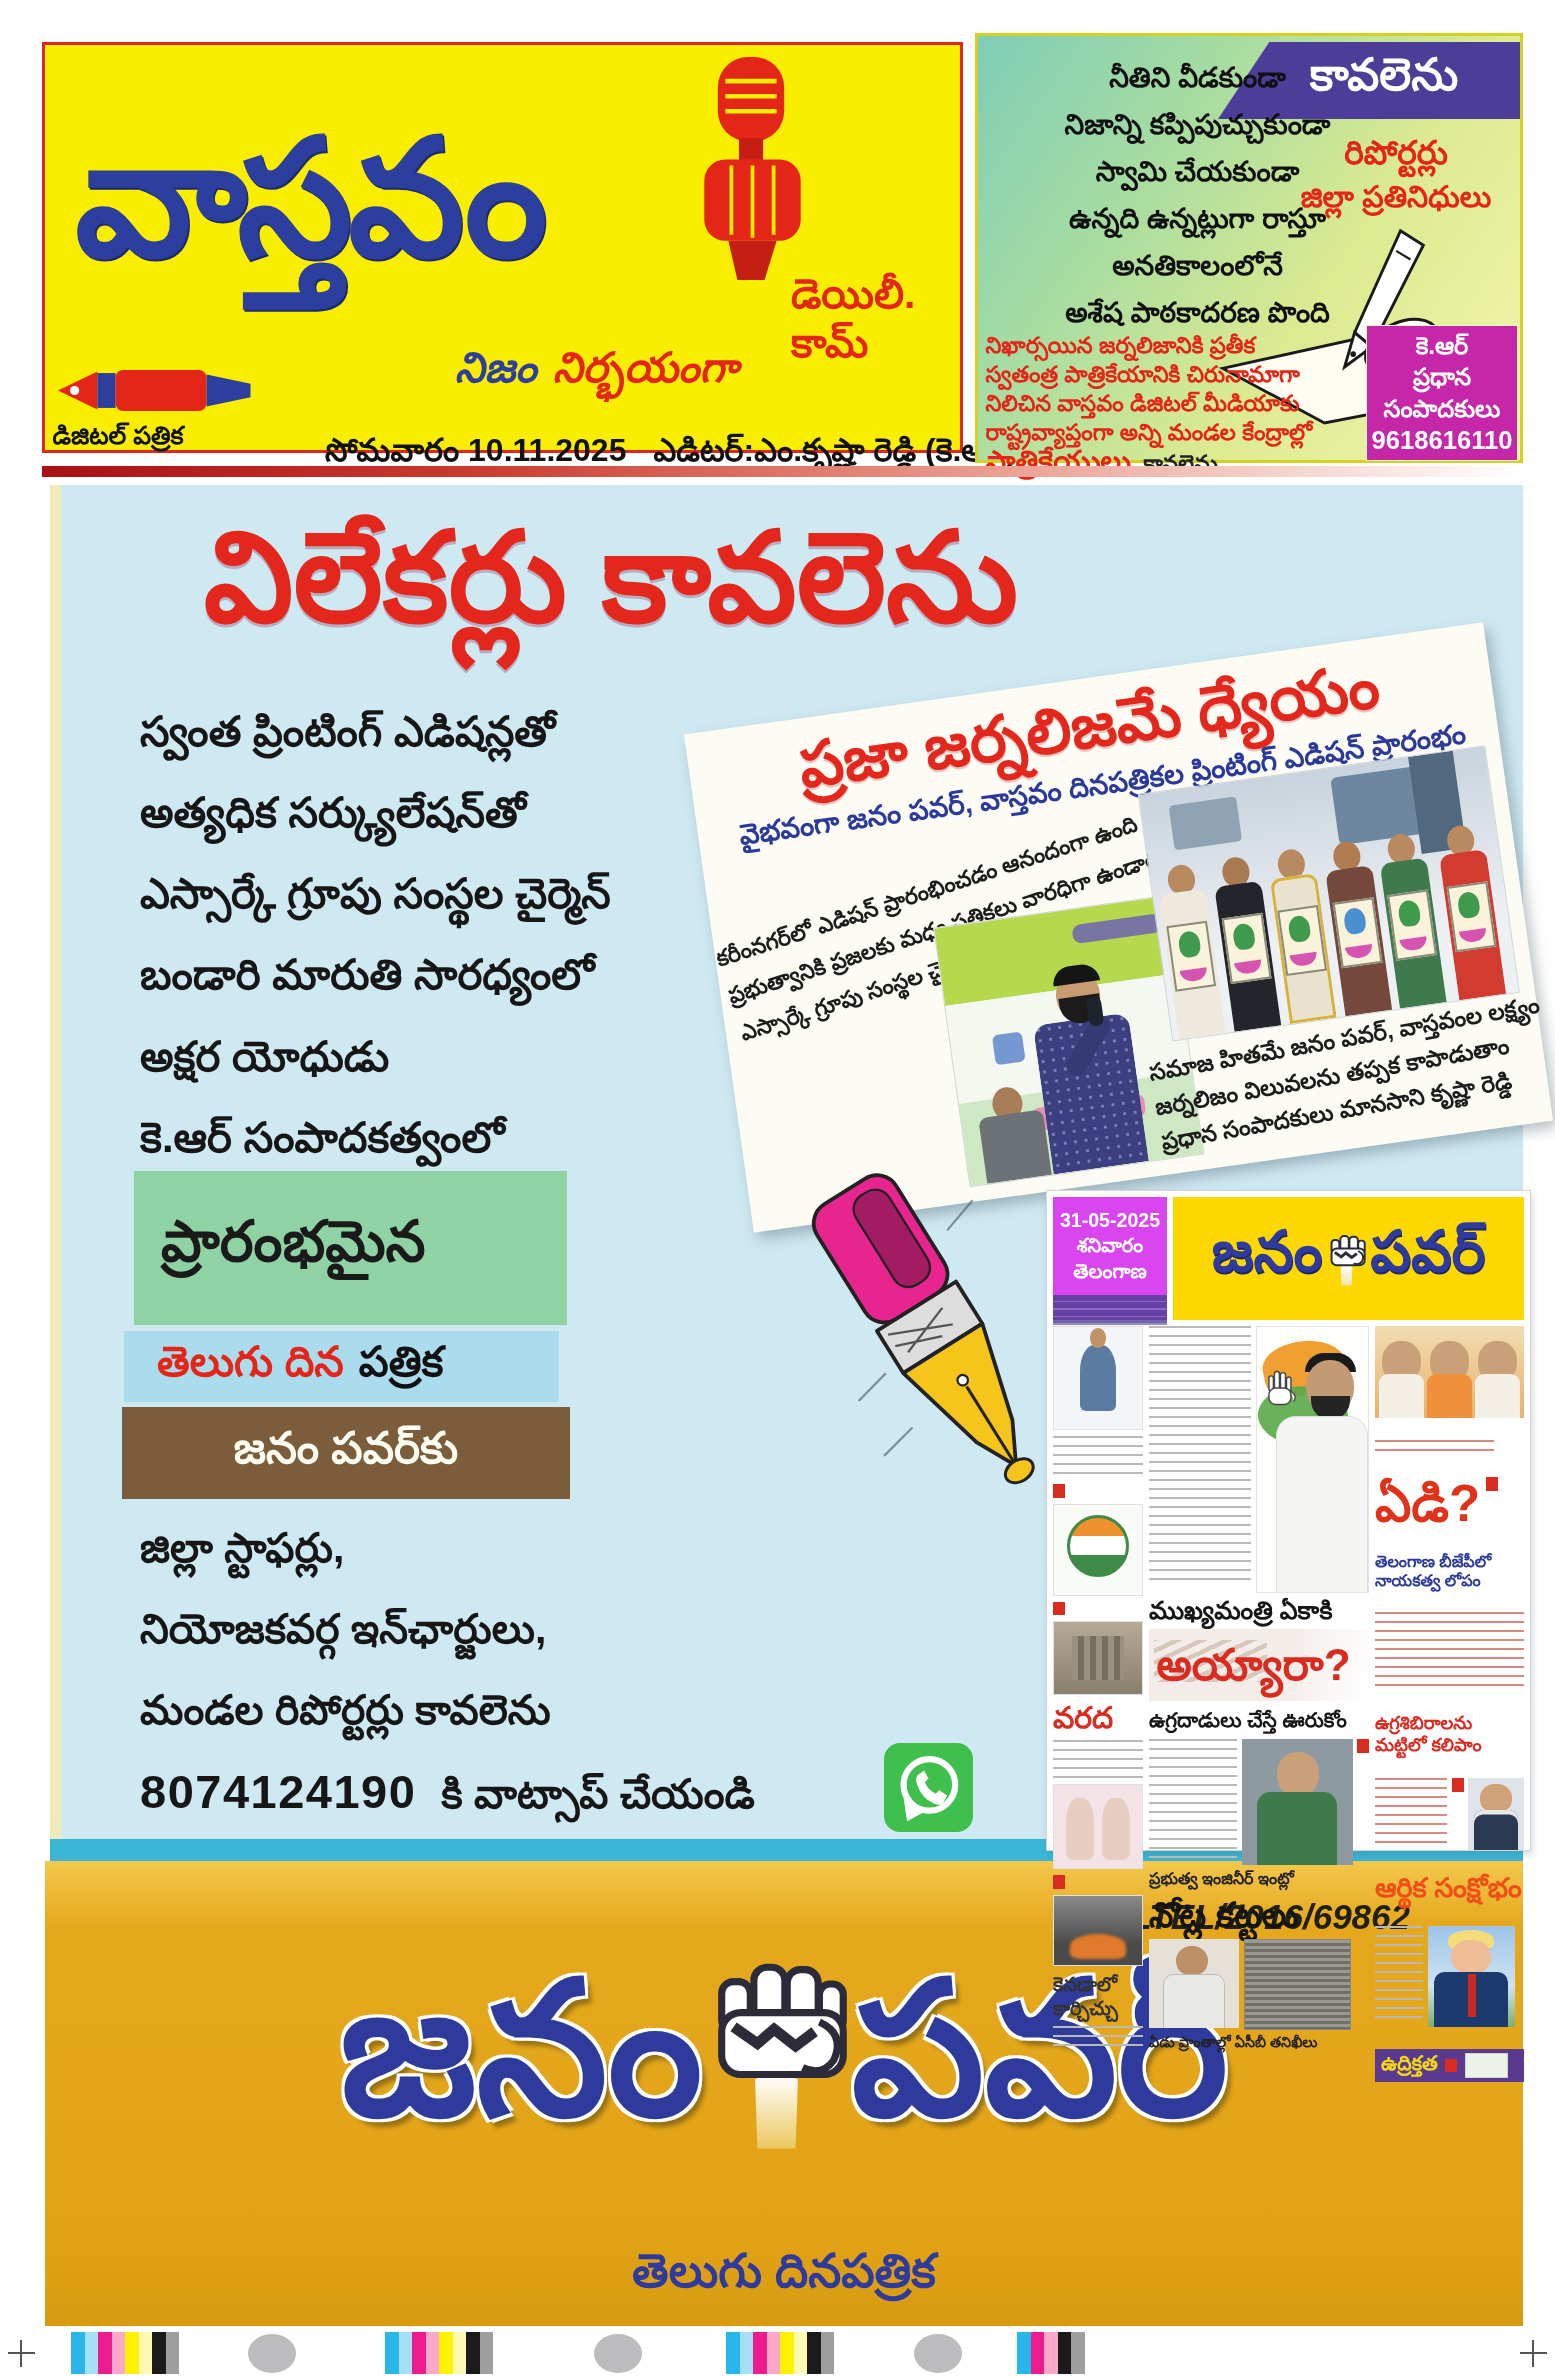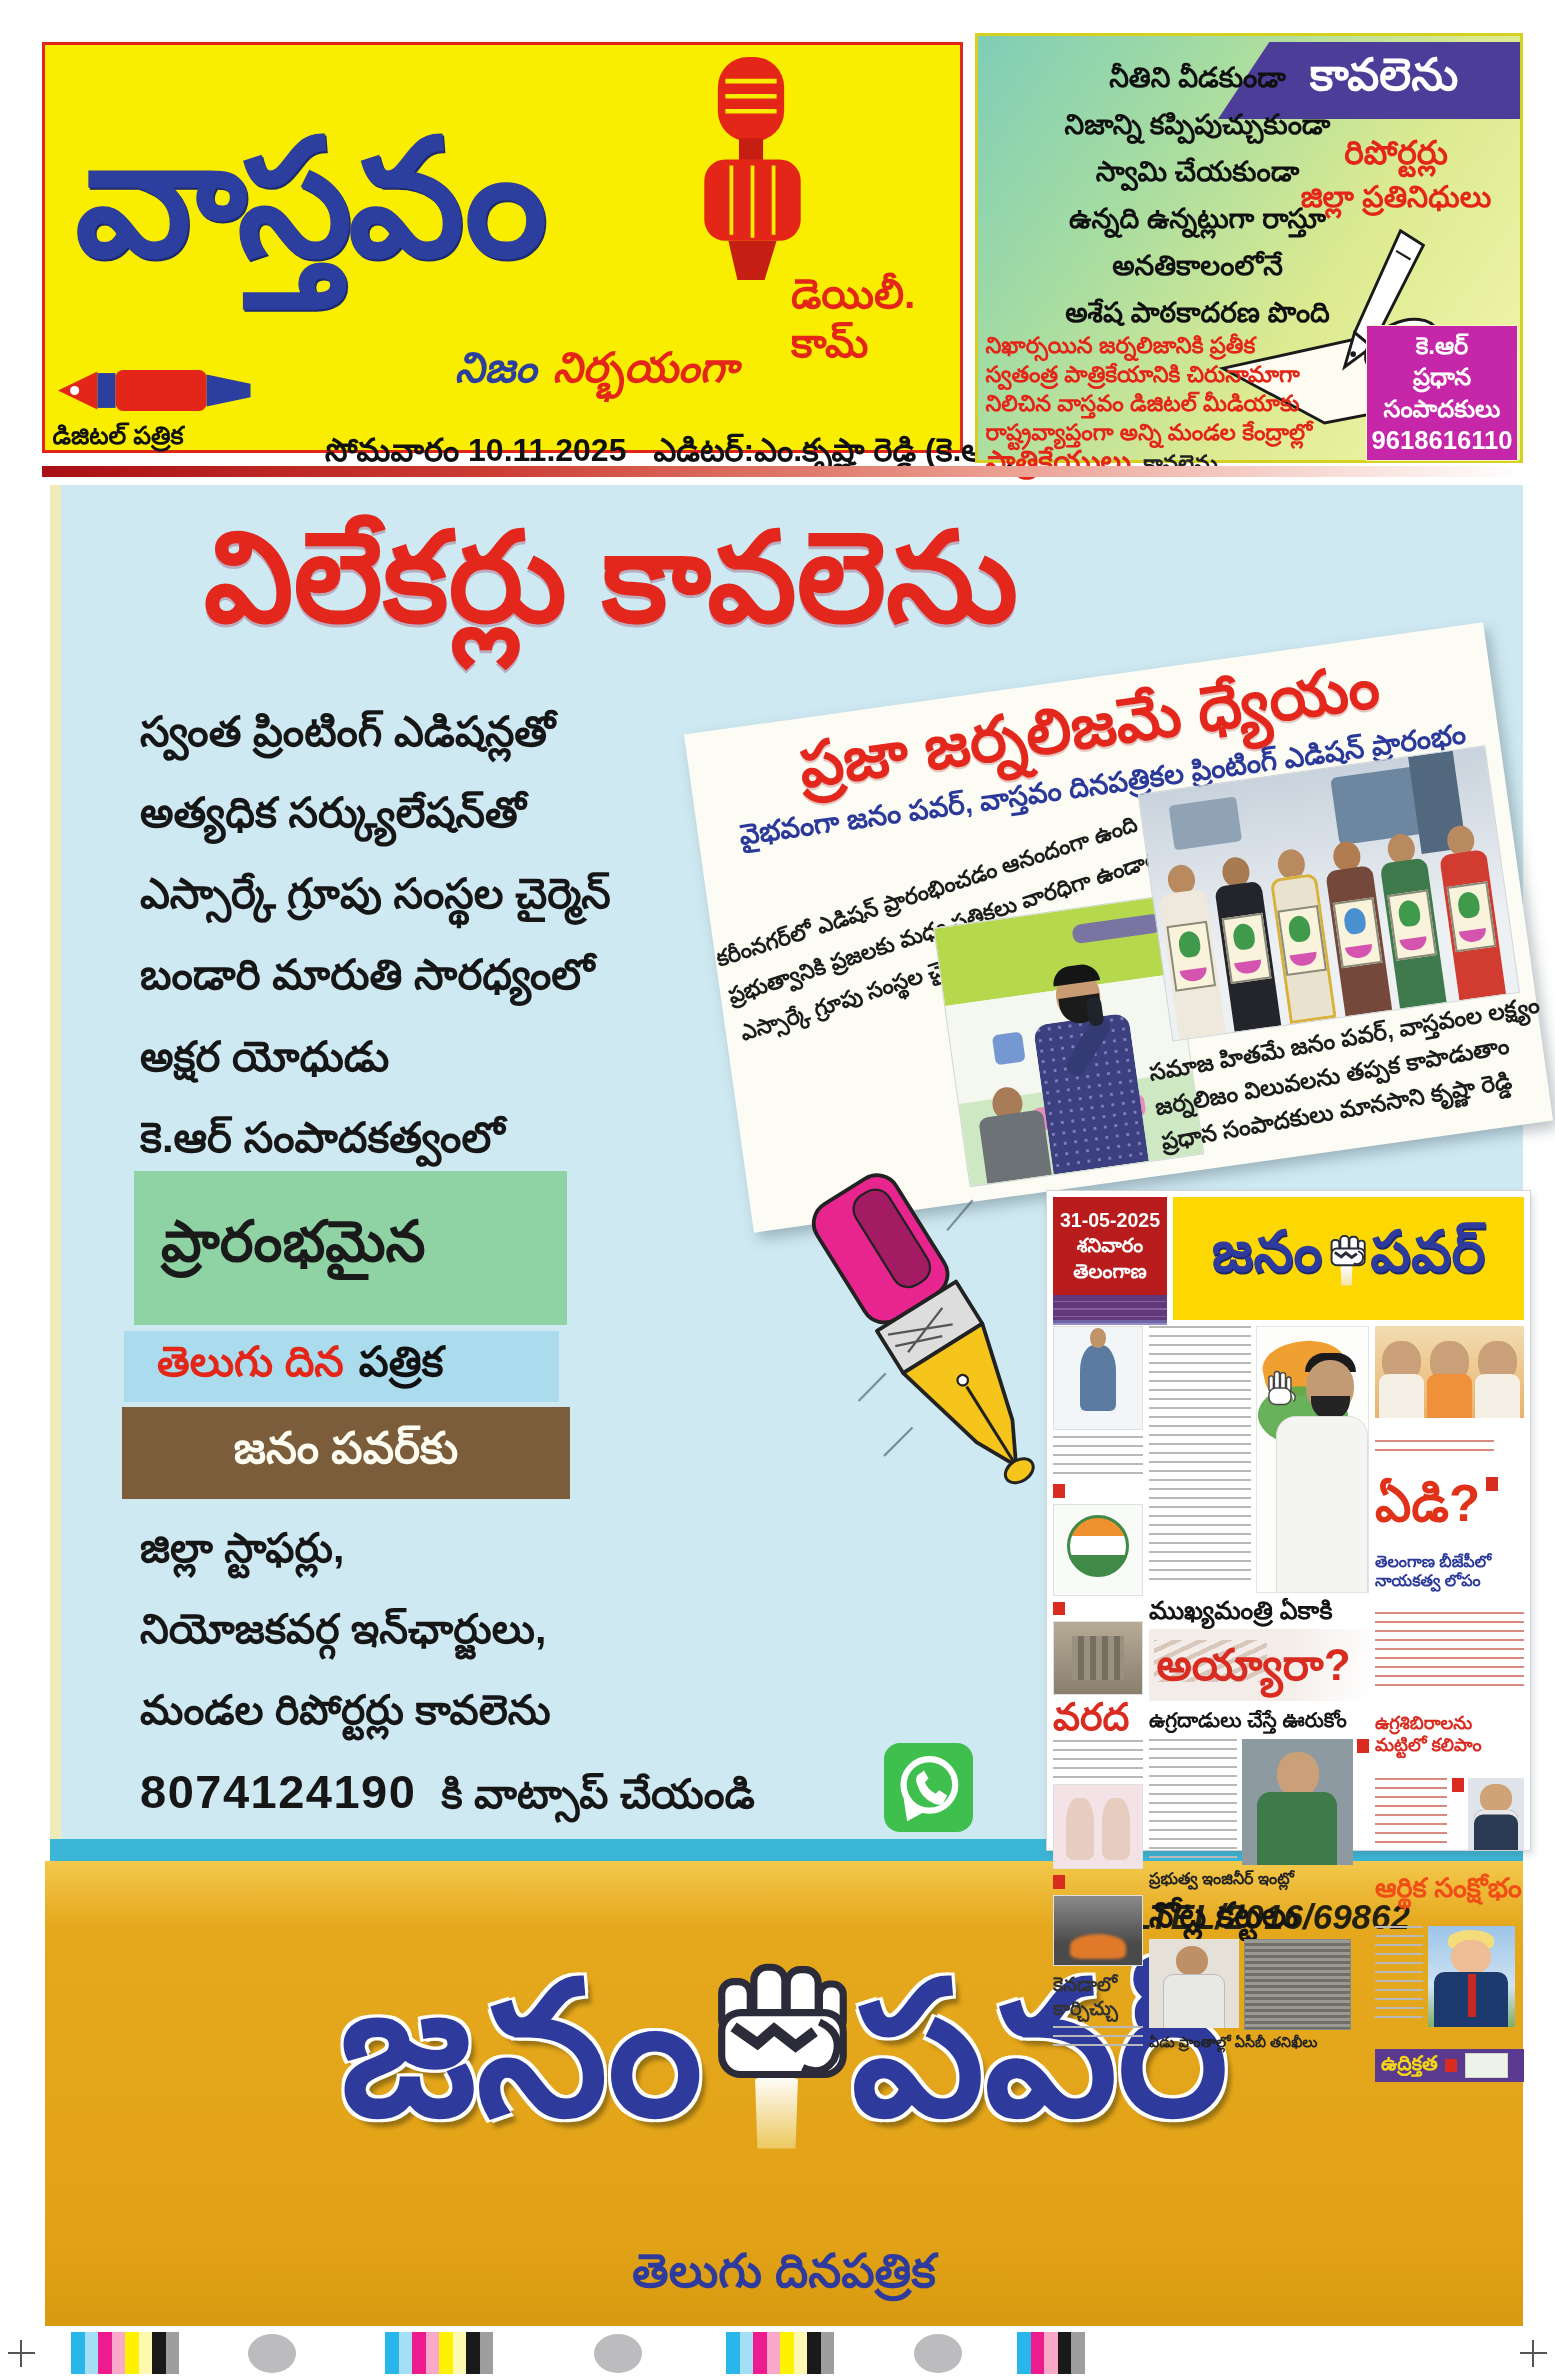--- a/index.html
+++ b/index.html
@@ -100,40 +100,40 @@
   .g-deity{position:absolute;left:7.5px;top:6px;width:21px;height:25.6px;background:#3f9a4c;border-radius:50% 50% 40% 40%;}
   .g-lotus{position:absolute;left:4.5px;bottom:6px;width:27px;height:12px;background:#d554b0;border-radius:0 0 13.5px 13.5px;}
 
   
   #bigpen{left:795px;top:1160px;width:301px;height:391px;transform:rotate(-32deg);z-index:6;}
 
   
   #mini{left:1046px;top:1190px;width:485px;height:661px;background:#ffffff;border:0.8px solid #d5d5d5;
      box-shadow:2.3px 3.8px 7.5px rgba(70,90,100,.25);z-index:8;box-sizing:border-box;padding:6px;display:flex;flex-direction:column;gap:6px;}
   .mini-head{display:flex;gap:6px;height:123px;}
-  .mp-date{width:114px;background:#b91c1c;color:#fff;text-align:center;font-weight:bold;padding-top:10.5px;box-sizing:border-box;}
+  .mp-date{width:114px;background:#d946ef;color:#fff;text-align:center;font-weight:bold;padding-top:10.5px;box-sizing:border-box;}
   .mp-date div{font-size:19.6px;line-height:25.6px;}
   .mp-date .rows{margin-top:10.5px;height:30px;background:repeating-linear-gradient(#4b3f92 0 6px,#7a6fc0 6px 7.5px);opacity:.8;}
   .mp-mast{flex:1;background:#fdd800;display:flex;align-items:center;justify-content:center;gap:4.5px;}
   .mp-mast .t{color:#2e3b9d;font-size:57px;font-weight:bold;text-shadow:0.8px 1.5px 0 #1c2668;}
   .mini-body{display:flex;gap:6px;flex:1;}
   .col-l{width:99px;display:flex;flex-direction:column;gap:6px;}
   .col-m{width:220px;display:flex;flex-direction:column;gap:4.5px;}
   .col-r{flex:1;display:flex;flex-direction:column;gap:22px;}
   .flines{background:repeating-linear-gradient(#b9b9b9 0 2.3px,transparent 2.3px 9px);}
   .frlines{background:repeating-linear-gradient(#d98a80 0 2.3px,transparent 2.3px 9px);}
   .rsq{width:12px;height:13.5px;background:#d92b20;}
   .mp-card{position:relative;background:#f2f6f9;border:0.8px solid #e0e0e0;overflow:hidden;}
   .mp-person{position:absolute;left:30%;top:18%;width:40%;height:64%;background:#5b7ca0;border-radius:40% 40% 6px 6px;}
   .mp-person::before{content:"";position:absolute;left:28%;top:-26%;width:44%;height:30%;background:#c09468;border-radius:50%;}
   .emblem{position:absolute;left:50%;top:46%;transform:translate(-50%,-50%);width:56px;height:56px;border-radius:50%;border:3px solid #3f8a46;
      background:linear-gradient(#f0912f 33%,#fff 33% 66%,#3f8a46 66%);}
   .mp-canal{background:linear-gradient(#b7ab97,#887f6c);}
   .mp-canal::after{content:"";position:absolute;left:20%;top:20%;width:60%;height:60%;background:repeating-linear-gradient(90deg,#9a9080 0 6px,#776f5e 6px 12px);}
-  .varada{color:#d92b20;font-size:38px;font-weight:bold;line-height:33px;}
+  .varada{color:#d92b20;font-size:30px;font-weight:bold;line-height:33px;}
   .mp-women{background:#f3e3e6;}
   .mp-women::before,.mp-women::after{content:"";position:absolute;top:16%;width:32%;height:74%;background:#e6cdbf;border-radius:40% 40% 7.5px 7.5px;}
   .mp-women::before{left:14%;} .mp-women::after{left:54%;}
   .mp-fire{background:linear-gradient(#8b8b8b,#4a4a4a 70%);}
   .mp-fire::after{content:"";position:absolute;left:18%;bottom:8%;width:64%;height:36%;background:#e07a2a;border-radius:50% 50% 20% 20%;filter:blur(1.5px);}
   .canada{color:#333;font-size:19.6px;font-weight:bold;line-height:24px;}
   .mp-top{display:flex;gap:4.5px;height:265px;}
   .cm-photo{position:relative;width:111px;height:100%;background:#fdfdfb;border:0.8px solid #e4e4e4;overflow:hidden;}
   .map-or{position:absolute;left:6px;top:13.5px;width:83px;height:53px;background:#f0a030;border-radius:45% 60% 50% 40%;transform:rotate(-12deg);}
   .map-gr{position:absolute;left:1.5px;top:59px;width:90px;height:60px;background:#5aa84a;border-radius:55% 45% 55% 45%;transform:rotate(8deg);opacity:.9;}

